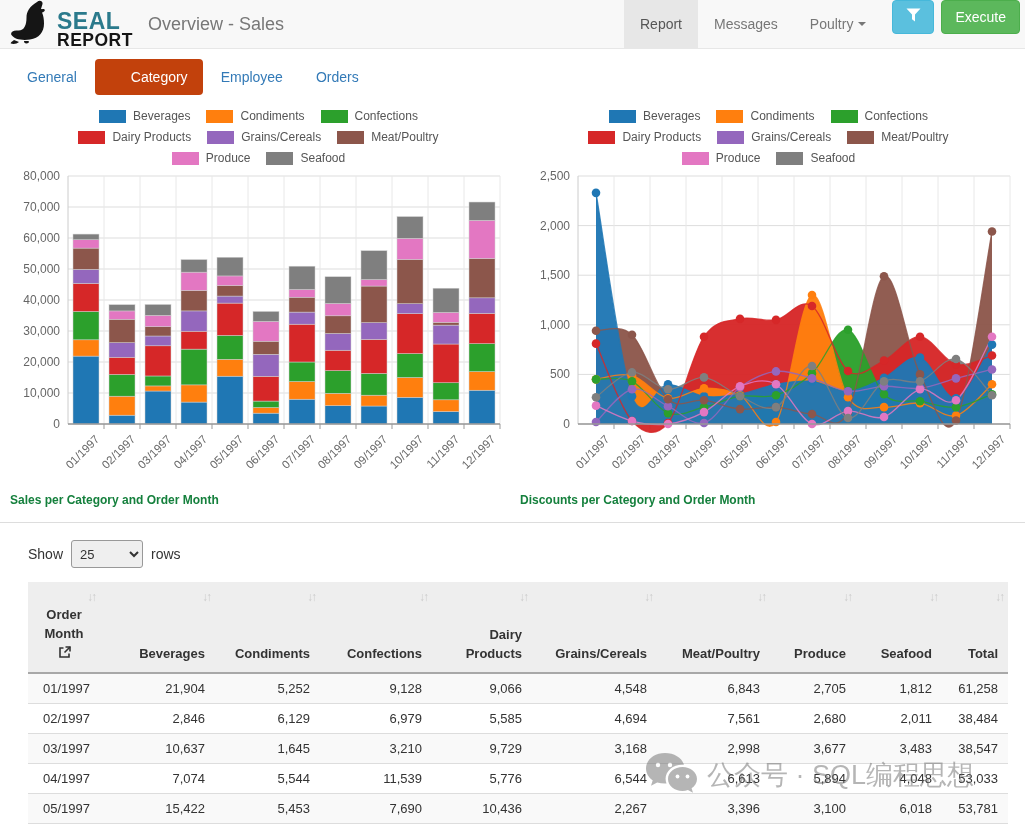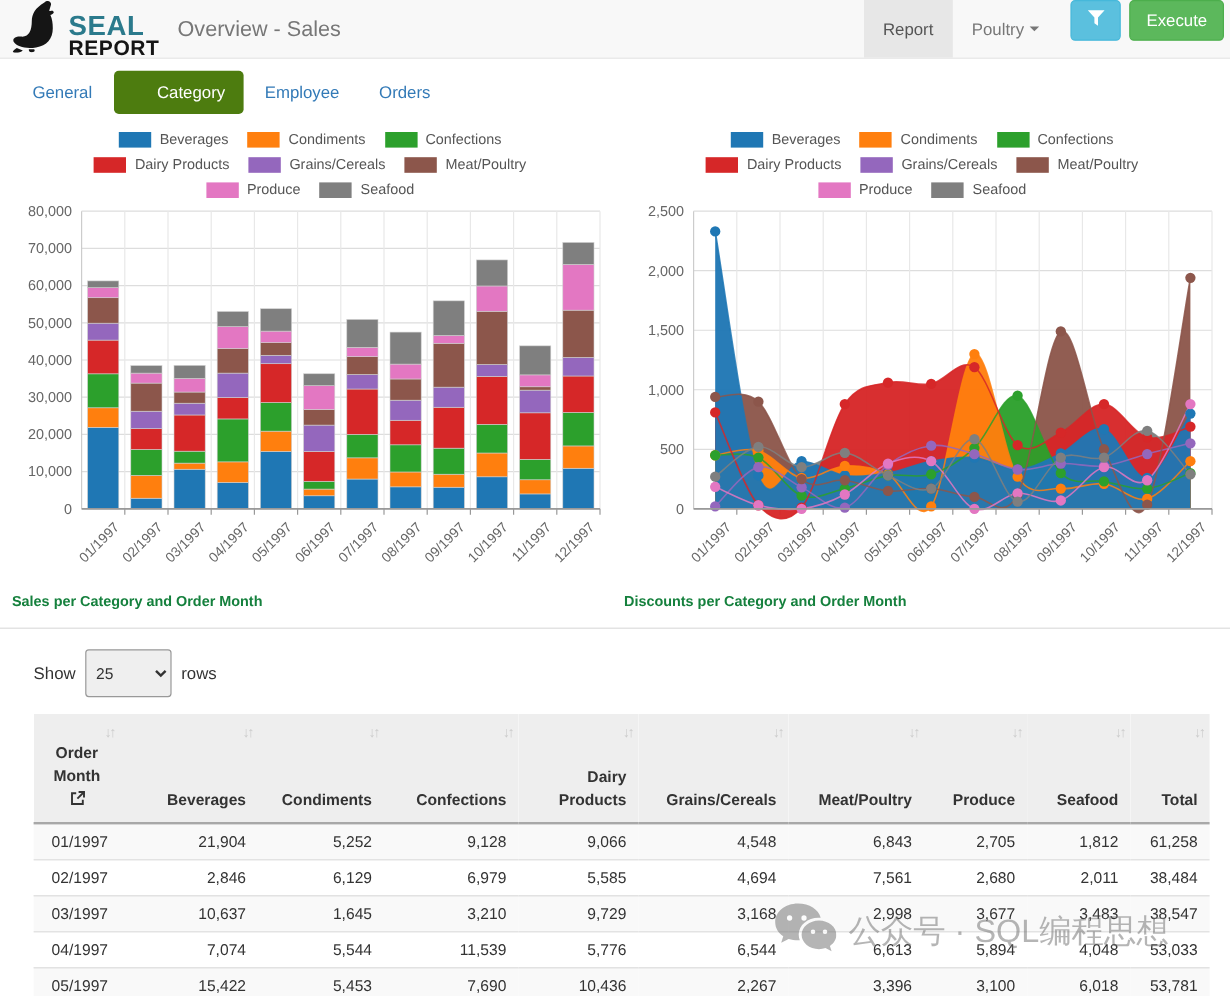--- a/index.html
+++ b/index.html
@@ -25,39 +25,39 @@
     border-radius:4px; margin:0 7px 0 10px; display:flex; align-items:center;
     justify-content:center; cursor:pointer; }
   .btn-execute { height:34px; background:#5cb85c; border:1px solid #4cae4c;
     border-radius:4px; color:#fff; font-size:14px; padding:0 13px; margin-right:5px;
     cursor:pointer; font-family:"Liberation Sans",sans-serif; }
 
   
   .tabs { display:flex; align-items:center; padding:10px 12px 8px;text-align:right; }
   .tab { color:#337ab7; font-size:14px; padding:10px 15px; margin-right:3px;
     border-radius:4px; cursor:pointer; }
-  .tab.active { background:#4d7c0f; color:#fff;padding-left:36px; }
+  .tab.active { background:#c2410c; color:#fff;padding-left:36px; }
 
   
   .charts { display:flex; margin-top:2px; }
   .chart-block { width:497px; }
   .chart-block.left { margin-left:10px; }
   .chart-block.right { margin-left:13px; }
   .legend { display:flex; flex-direction:column; align-items:center; gap:7px; margin:4px 0 3px; }
   .legend-row { display:flex; gap:16px; justify-content:center; }
   .legend-item { display:flex; align-items:center; gap:7px; font-size:12px; color:#555; }
   .swatch { width:27px; height:13px; display:inline-block; }
   .chart-title { text-align:left; font-weight:bold; color:#15803d; font-size:12px; margin-top:3px; }
   svg text { font-family:"Liberation Sans",sans-serif; }
 
   
   .divider { border-top:1px solid #ddd; margin-top:15px; }
   .table-controls { display:flex; align-items:center; padding:17px 17px 12px 28px; }
   .show-label, .rows-label, .filter-label { font-size:14px; color:#333; }
-  .page-size-select { width:72px; height:40px; border:1px solid #999; border-radius:3px;
+  .page-size-select { width:72px; height:28px; border:1px solid #999; border-radius:3px;
     font-size:13px; margin:0 8px; padding:2px 4px; color:#333;
     font-family:"Liberation Sans",sans-serif; }
   .filter-box { margin-left:auto; display:flex; align-items:center; gap:9px; }
   .filter-input { width:168px; height:30px; border:1px solid #ccc; border-radius:4px;
     padding:4px 8px; font-size:13px; }
 
   
   table { margin:2px 0 0 28px; border-collapse:collapse; width:980px; font-size:13px;
     color:#333; table-layout:fixed; }
   thead th { background:#eee; font-weight:bold; vertical-align:bottom; text-align:right;
@@ -86,20 +86,23 @@
     </span>
     <span class="logo-text">
       <span class="logo-line1">SEAL</span>
       <span class="logo-line2">REPORT</span>
     </span>
   </div>
   <div class="page-title">Overview - Sales</div>
   <div class="nav">
     <div class="nav-item active">
         <span>Report</span>
+      </div>
+    <div class="nav-item">
+        <span>Messages</span>
       </div>
     <div class="nav-item">
         <span>Poultry</span>
         <span class="caret"></span>
       </div>
     <div class="btn-filter">
       <span>
         <svg width="15" height="14" viewBox="0 0 15 14">
             <path fill="#fff" d="M0.5,0.5 h14 l-5.5,6 v7 l-3,-2.2 v-4.8 z"></path>
           </svg>

